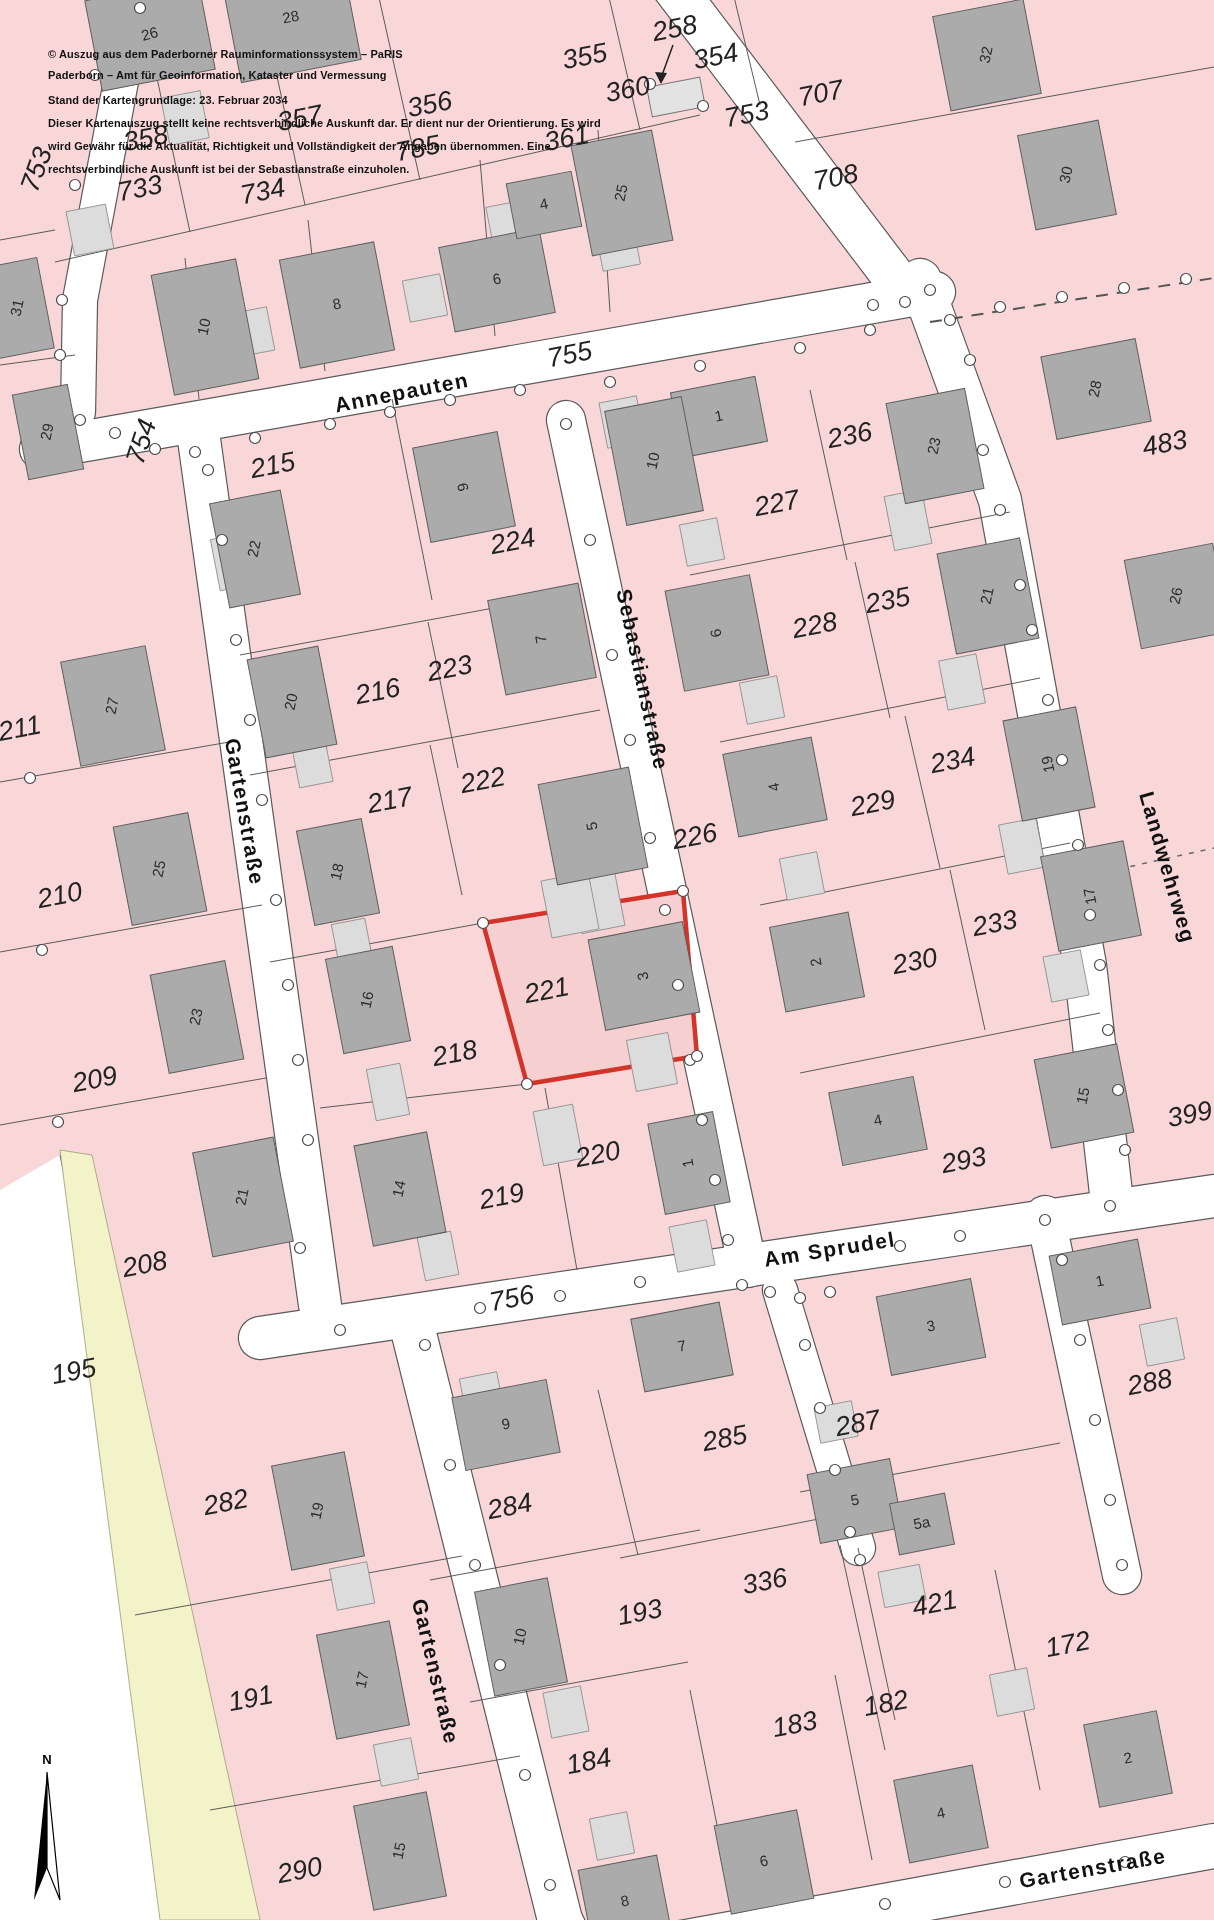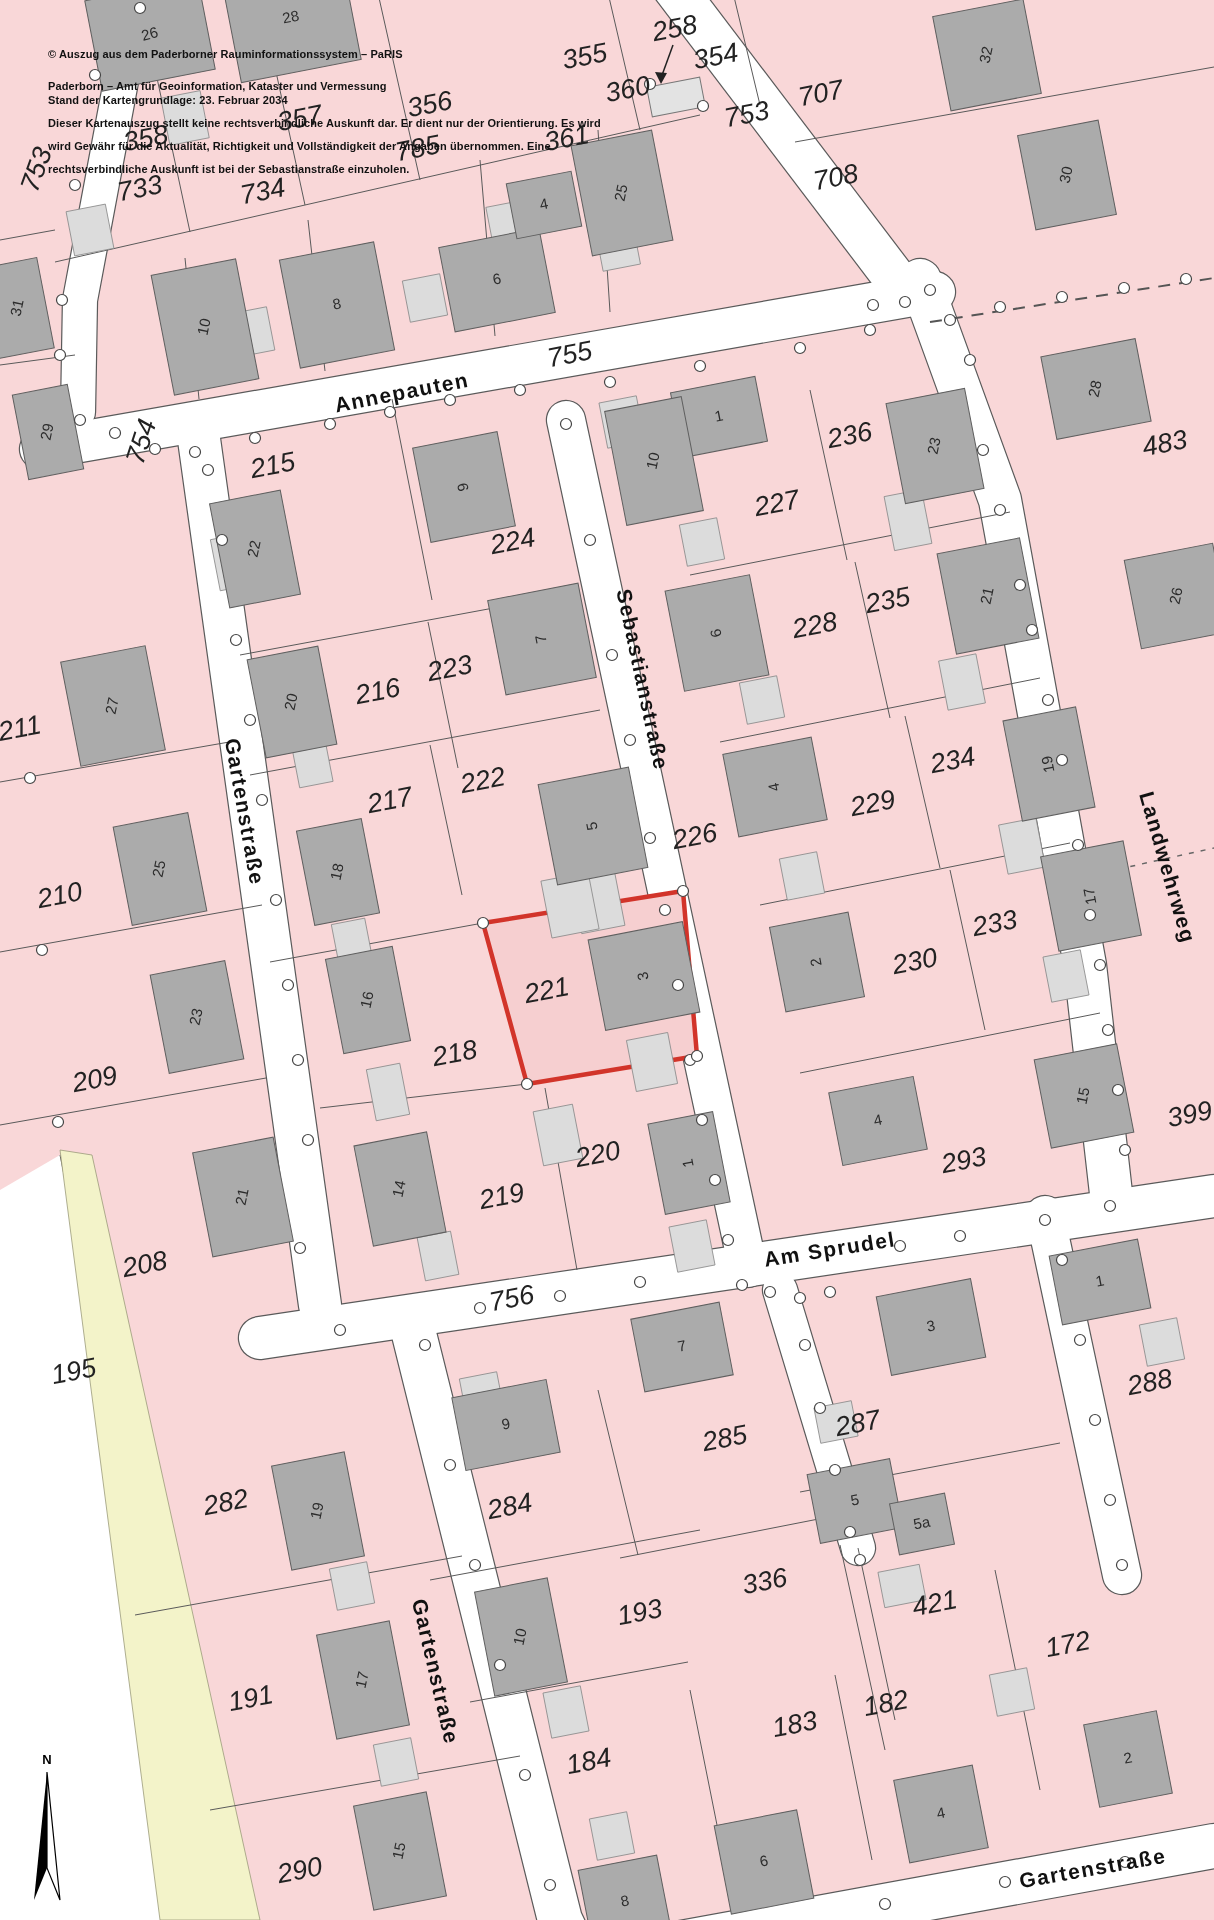--- a/index.html
+++ b/index.html
@@ -400,17 +400,17 @@
       <text x="0" y="0" transform="translate(1093,1870) rotate(-10)" font-family="&quot;Liberation Sans&quot;,sans-serif" font-size="21" font-weight="bold" fill="#111" letter-spacing="1.5" text-anchor="middle" dominant-baseline="middle">Gartenstraße</text>
       <g>
         <polygon points="47,1772 34,1900 47,1868" fill="#000"></polygon>
         <polygon points="47,1772 60,1900 47,1868" fill="#fff" stroke="#000" stroke-width="1.2"></polygon>
         <text x="47" y="1764" font-size="13" font-weight="bold" fill="#000" text-anchor="middle" font-family="&quot;Liberation Sans&quot;,sans-serif">N</text>
       </g>
     </svg>
 </div>
 
 <div class="hdr-line" style="top:48px">© Auszug aus dem Paderborner Rauminformationssystem – PaRIS</div>
-<div class="hdr-line" style="top:80px">Paderborn – Amt für Geoinformation, Kataster und Vermessung</div>
+<div class="hdr-line" style="top:69px">Paderborn – Amt für Geoinformation, Kataster und Vermessung</div>
 <div class="hdr-line" style="top:94px">Stand der Kartengrundlage: 23. Februar 2034</div>
 <div class="hdr-line" style="top:117px">Dieser Kartenauszug stellt keine rechtsverbindliche Auskunft dar. Er dient nur der Orientierung. Es wird</div>
 <div class="hdr-line" style="top:140px">wird Gewähr für die Aktualität, Richtigkeit und Vollständigkeit der Angaben übernommen. Eine</div>
 <div class="hdr-line" style="top:163px">rechtsverbindliche Auskunft ist bei der Sebastianstraße einzuholen.</div>
 
 </body></html>

